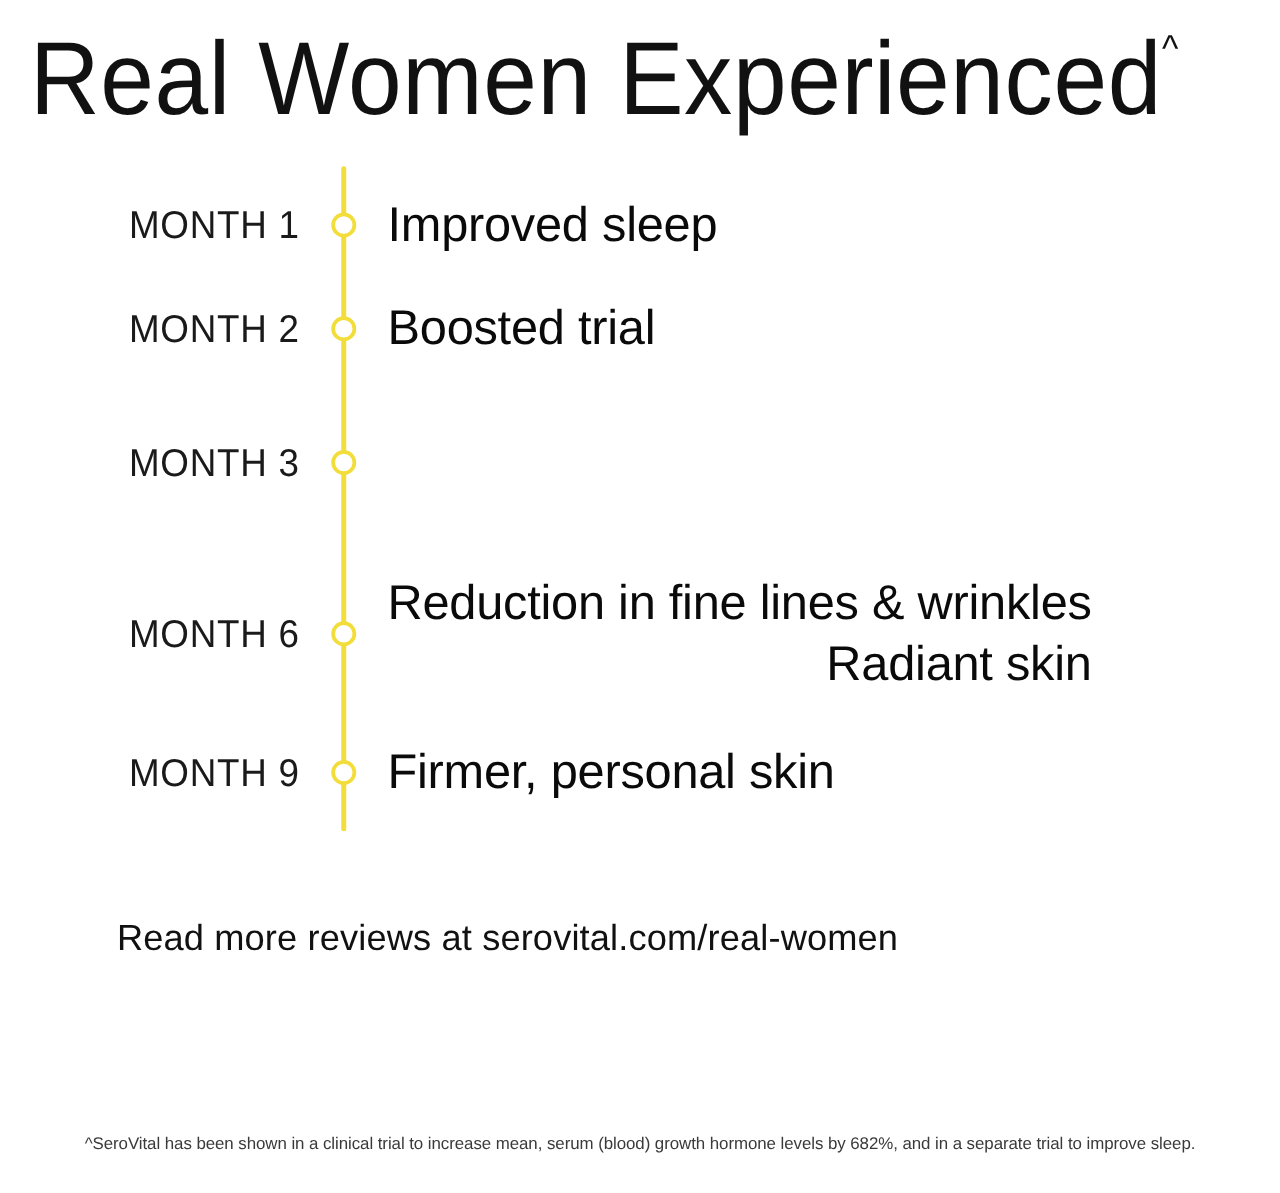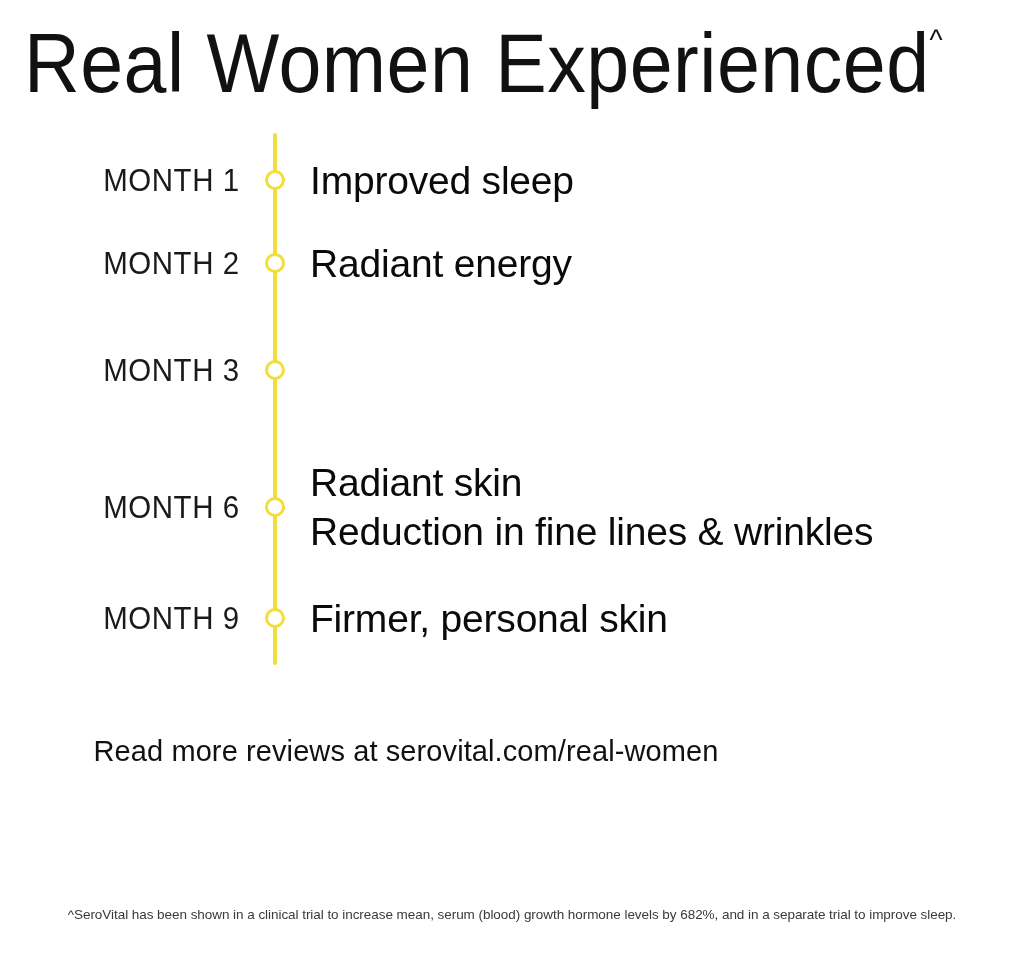--- a/index.html
+++ b/index.html
@@ -45,20 +45,21 @@
     color: #111111;
   }
 
   
   #timeline {
     position: absolute;
     left: 0;
     top: 120px;
     width: 920px;
     height: 560px;
+    text-align: right;
   }
   #timeline-axis {
     position: absolute;
     left: 273px;
     top: 13px;
     width: 4px;
     height: 532px;
     background: #F2DD3A;
     border-radius: 2px;
   }
@@ -153,37 +154,37 @@
     <div class="tl-dot"></div>
     <div class="tl-benefits">
       <div class="tl-benefit-line">Improved sleep</div>
     </div>
   </div>
 
   <div class="tl-row" style="top:143px;">
     <div class="tl-month">MONTH 2</div>
     <div class="tl-dot"></div>
     <div class="tl-benefits">
-      <div class="tl-benefit-line">Radiant energy</div>
+      <div class="tl-benefit-line">Boosted trial</div>
     </div>
   </div>
 
   <div class="tl-row" style="top:250px;">
     <div class="tl-month">MONTH 3</div>
     <div class="tl-dot"></div>
     <div class="tl-benefits">
     </div>
   </div>
 
   <div class="tl-row" style="top:387px;">
     <div class="tl-month">MONTH 6</div>
     <div class="tl-dot"></div>
     <div class="tl-benefits">
+      <div class="tl-benefit-line">Reduction in fine lines &amp; wrinkles</div>
       <div class="tl-benefit-line">Radiant skin</div>
-      <div class="tl-benefit-line">Reduction in fine lines &amp; wrinkles</div>
     </div>
   </div>
 
   <div class="tl-row" style="top:498px;">
     <div class="tl-month">MONTH 9</div>
     <div class="tl-dot"></div>
     <div class="tl-benefits">
       <div class="tl-benefit-line">Firmer, personal skin</div>
     </div>
   </div>

